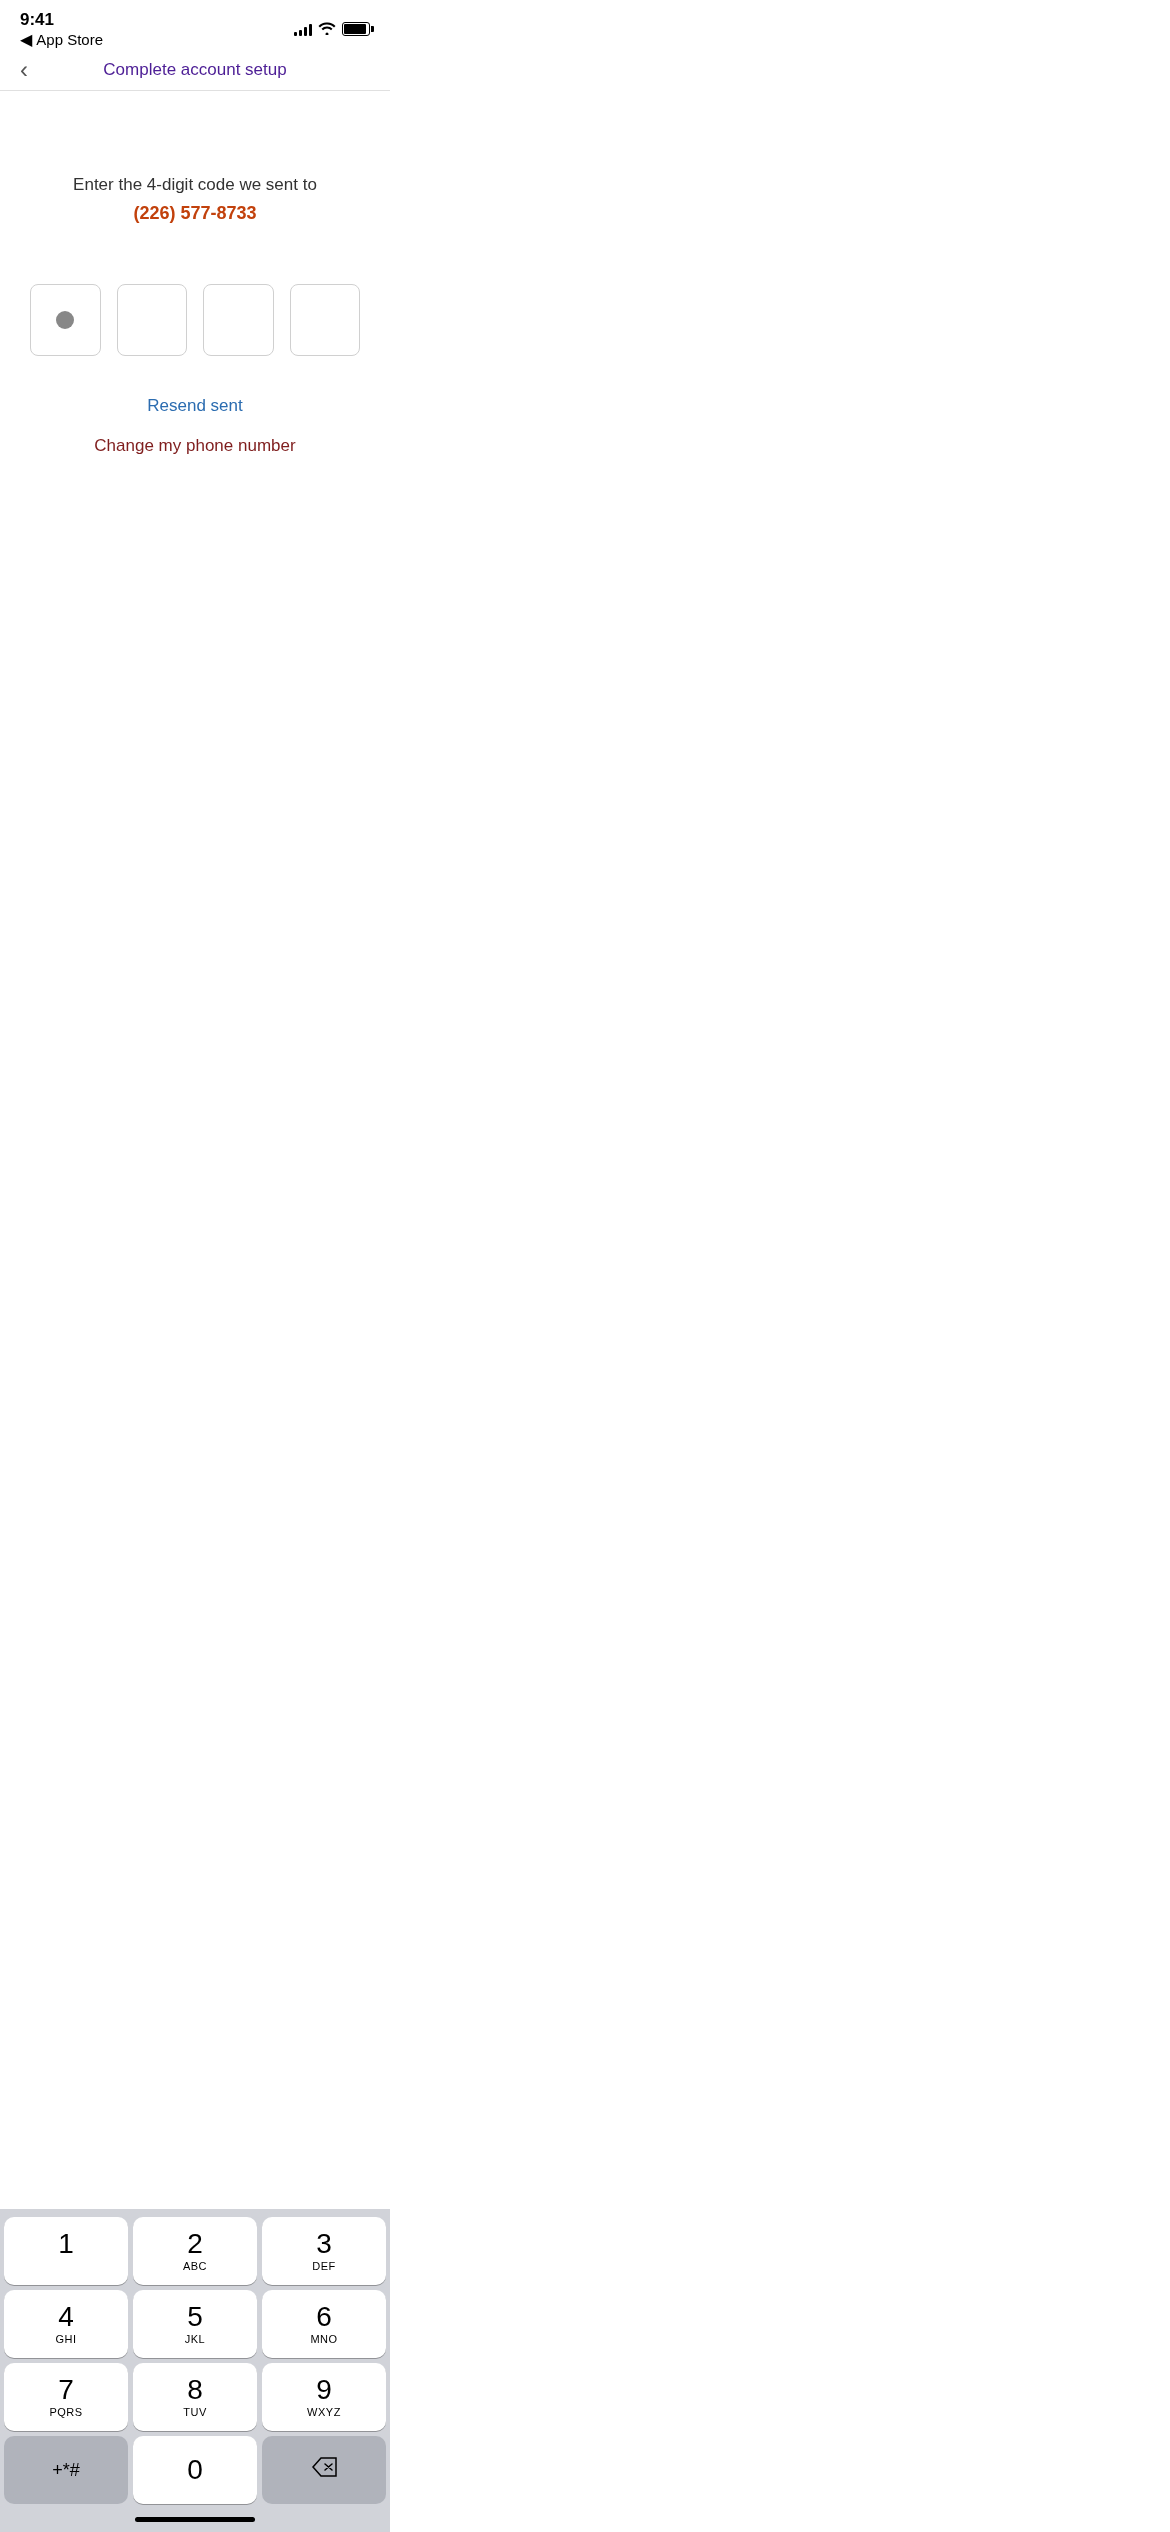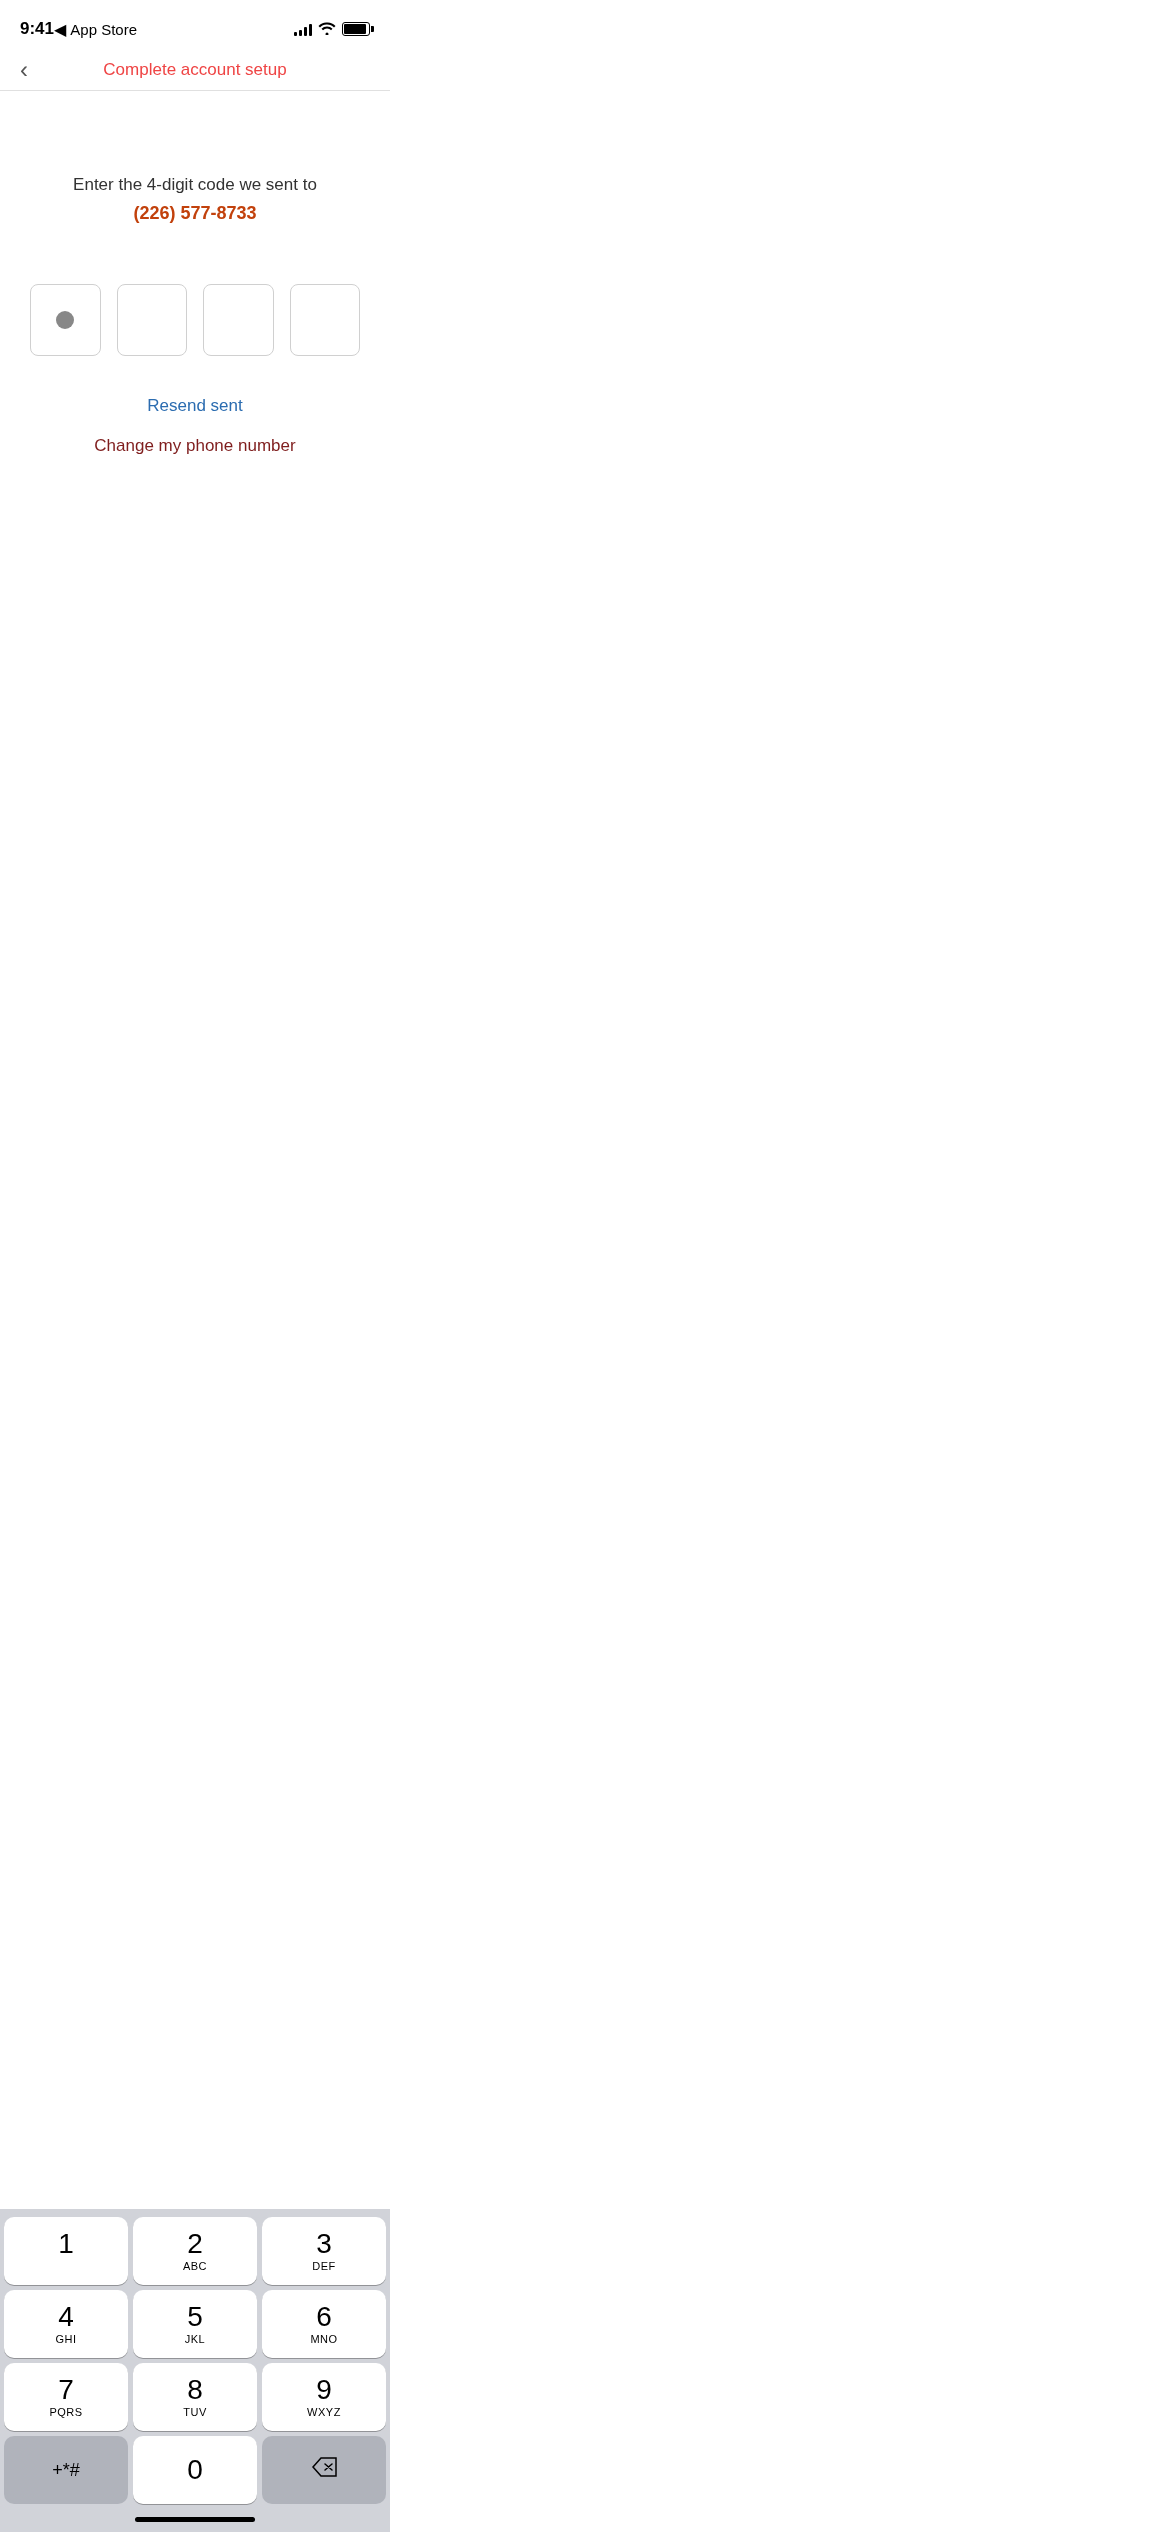--- a/index.html
+++ b/index.html
@@ -28,22 +28,22 @@
     }
 
     .status-time {
       font-size: 17px;
       font-weight: 600;
       color: #000;
     }
 
     .status-left {
       display: flex;
-      flex-direction: row;
-      align-items: flex-end;
+      flex-direction: column;
+      align-items: flex-start;
     }
 
     .app-store-back {
       display: flex;
       align-items: center;
       gap: 4px;
       font-size: 15px;
       color: #000;
     }
 
@@ -119,21 +119,21 @@
       left: 20px;
       font-size: 24px;
       color: #555;
       cursor: pointer;
       font-weight: 300;
     }
 
     .nav-title {
       font-size: 17px;
       font-weight: 400;
-      color: #ef4444;
+      color: #4c1d95;
     }
 
     
     .main-content {
       padding: 40px 30px 20px 30px;
       text-align: center;
     }
 
     .page-title {
       font-size: 34px;

